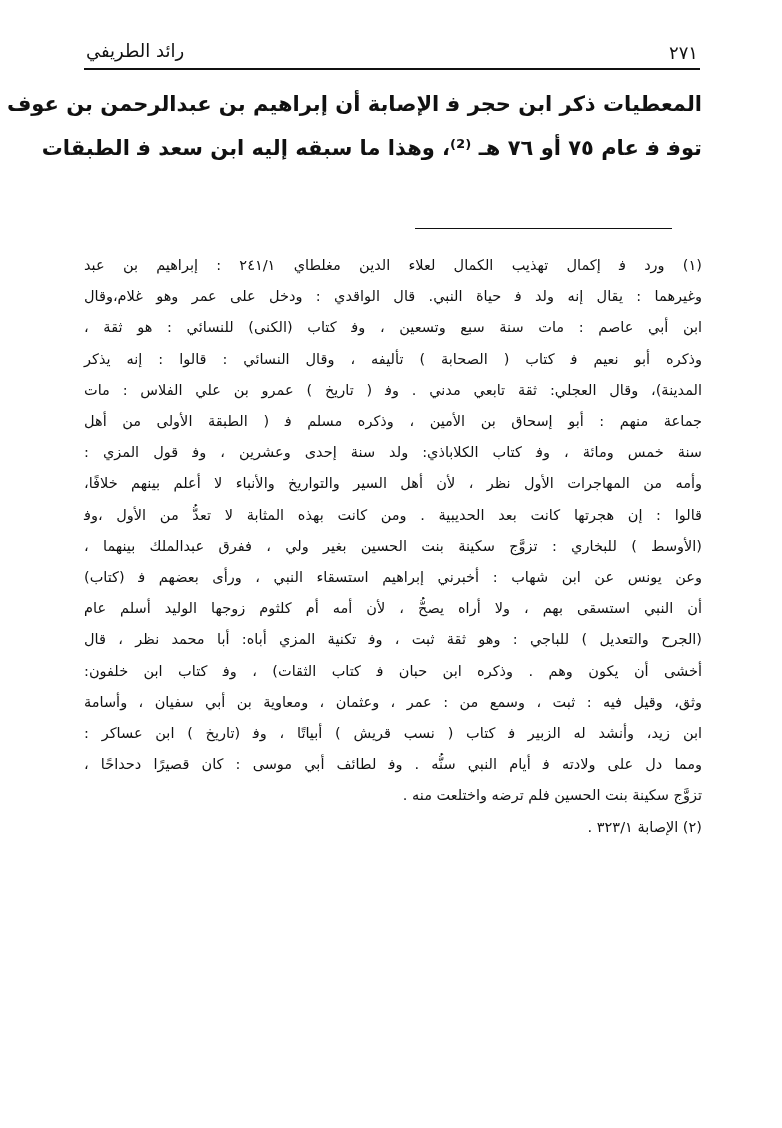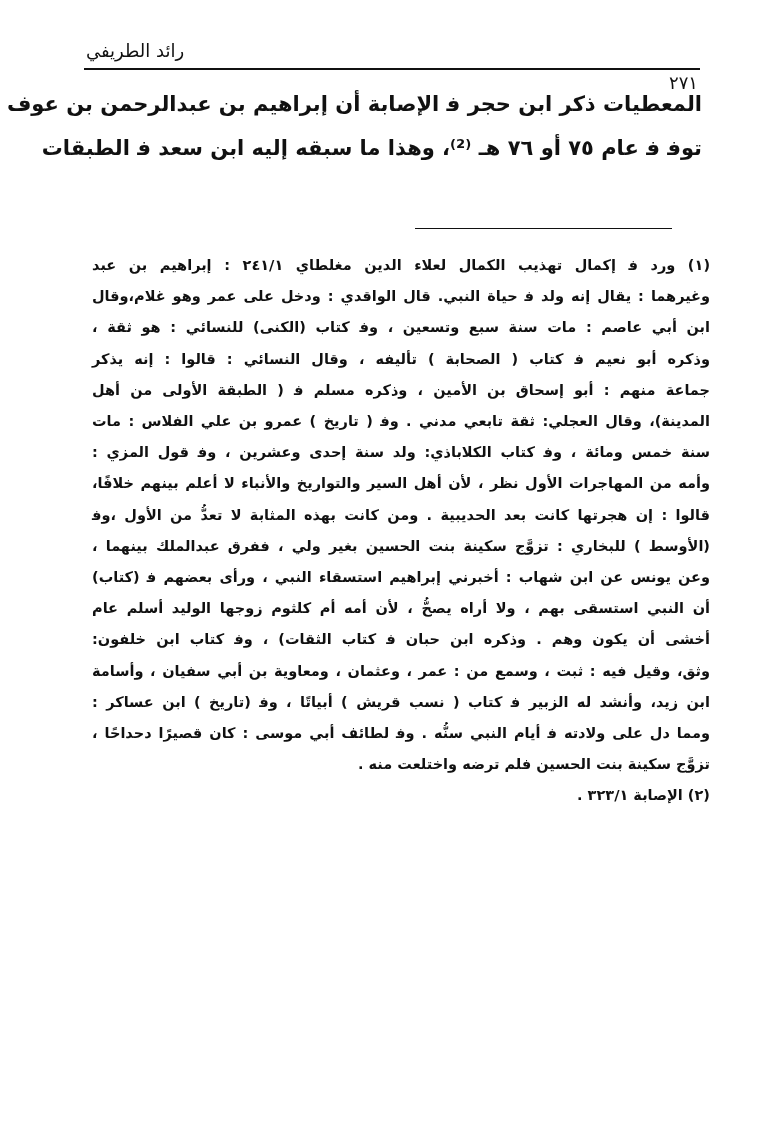--- a/index.html
+++ b/index.html
@@ -4,40 +4,40 @@
 <style>
   html, body { margin: 0; padding: 0; background: #ffffff; }
   body { width: 782px; height: 1128px; position: relative; overflow: hidden; color: #111; }
   .page { position: absolute; left: 0; top: 0; width: 782px; height: 1128px; }
   .header {
     position: absolute; left: 84px; top: 40px; width: 616px; height: 28px;
     border-bottom: 2px solid #111;
     font-family: "DejaVu Sans", sans-serif;
   }
   .header .page-number {
-    position: absolute; right: 2px; top: 2px; font-size: 18px; direction: rtl; margin-top: 30px;
+    position: absolute; right: 2px; top: 2px; font-size: 18px; direction: rtl;
   }
   .header .running-title {
     position: absolute; left: 2px; top: 0px; font-size: 18px; direction: rtl;
   }
   .main-text {
     position: absolute; left: 84px; top: 82px; width: 618px;
     direction: rtl; text-align: justify; text-align-last: justify;
     font-family: "DejaVu Sans", sans-serif; font-weight: bold;
     font-size: 21px; line-height: 44px;
   }
   .main-text .line { display: block; white-space: nowrap; text-align: justify; text-align-last: justify; }
   .fn-sep {
     position: absolute; left: 415px; top: 228px; width: 257px; height: 0;
     border-top: 1.5px solid #111;
   }
   .footnotes {
-    position: absolute; left: 92px; top: 250px; width: 618px;
+    position: absolute; left: 84px; top: 250px; width: 618px;
     direction: rtl; font-family: "DejaVu Sans", sans-serif;
-    font-size: 14.5px; line-height: 31.2px; font-weight: bold;
+    font-size: 14.5px; line-height: 31.2px; font-weight: normal;
   }
   .footnotes .line { display: block; white-space: nowrap; text-align: justify; text-align-last: justify; }
   .footnotes .line.last { text-align-last: right; }
 </style>
 </head>
 <body>
 
 <div class="page">
   <div class="header">
     <span class="page-number">٢٧١</span>
@@ -49,28 +49,29 @@
       <span class="line">توﻓ ﻓ عام ٧٥ أو ٧٦ هـ ⁽²⁾، وهذا ما سبقه إليه ابن سعد ﻓ الطبقات</span>
     </div>
 
   <div class="fn-sep"></div>
 
   <div class="footnotes" id="footnotes">
       <span class="line">(١) ورد ﻓ إكمال تهذيب الكمال لعلاء الدين مغلطاي ٢٤١/١ : إبراهيم بن عبد</span>
       <span class="line">وغيرهما : يقال إنه ولد ﻓ حياة النبي. قال الواقدي : ودخل على عمر وهو غلام،وقال</span>
       <span class="line">ابن أبي عاصم : مات سنة سبع وتسعين ، وﻓ كتاب (الكنى) للنسائي : هو ثقة ،</span>
       <span class="line">وذكره أبو نعيم ﻓ كتاب ( الصحابة ) تأليفه ، وقال النسائي : قالوا : إنه يذكر</span>
+      <span class="line">المدينة)، وقال العجلي: ثقة تابعي مدني . وﻓ ( تاريخ ) عمرو بن علي الفلاس : مات</span>
       <span class="line">جماعة منهم : أبو إسحاق بن الأمين ، وذكره مسلم ﻓ ( الطبقة الأولى من أهل</span>
-      <span class="line">المدينة)، وقال العجلي: ثقة تابعي مدني . وﻓ ( تاريخ ) عمرو بن علي الفلاس : مات</span>
       <span class="line">سنة خمس ومائة ، وﻓ كتاب الكلاباذي: ولد سنة إحدى وعشرين ، وﻓ قول المزي :</span>
       <span class="line">وأمه من المهاجرات الأول نظر ، لأن أهل السير والتواريخ والأنباء لا أعلم بينهم خلافًا،</span>
       <span class="line">قالوا : إن هجرتها كانت بعد الحديبية . ومن كانت بهذه المثابة لا تعدُّ من الأول ،وﻓ</span>
       <span class="line">(الأوسط ) للبخاري : تزوَّج سكينة بنت الحسين بغير ولي ، ففرق عبدالملك بينهما ،</span>
       <span class="line">وعن يونس عن ابن شهاب : أخبرني إبراهيم استسقاء النبي ، ورأى بعضهم ﻓ (كتاب)</span>
       <span class="line">أن النبي استسقى بهم ، ولا أراه يصحُّ ، لأن أمه أم كلثوم زوجها الوليد أسلم عام</span>
+      <span class="line">(الجرح والتعديل ) للباجي : وهو ثقة ثبت ، وﻓ تكنية المزي أباه: أبا محمد نظر ، قال</span>
       <span class="line">أخشى أن يكون وهم . وذكره ابن حبان ﻓ كتاب الثقات) ، وﻓ كتاب ابن خلفون:</span>
       <span class="line">وثق، وقيل فيه : ثبت ، وسمع من : عمر ، وعثمان ، ومعاوية بن أبي سفيان ، وأسامة</span>
       <span class="line">ابن زيد، وأنشد له الزبير ﻓ كتاب ( نسب قريش ) أبياتًا ، وﻓ (تاريخ ) ابن عساكر :</span>
       <span class="line">ومما دل على ولادته ﻓ أيام النبي سنُّه . وﻓ لطائف أبي موسى : كان قصيرًا دحداحًا ،</span>
       <span class="line last">تزوَّج سكينة بنت الحسين فلم ترضه واختلعت منه .</span>
       <span class="line last">(٢) الإصابة ٣٢٣/١ .</span>
     </div>
 </div>
 
 </body></html>

